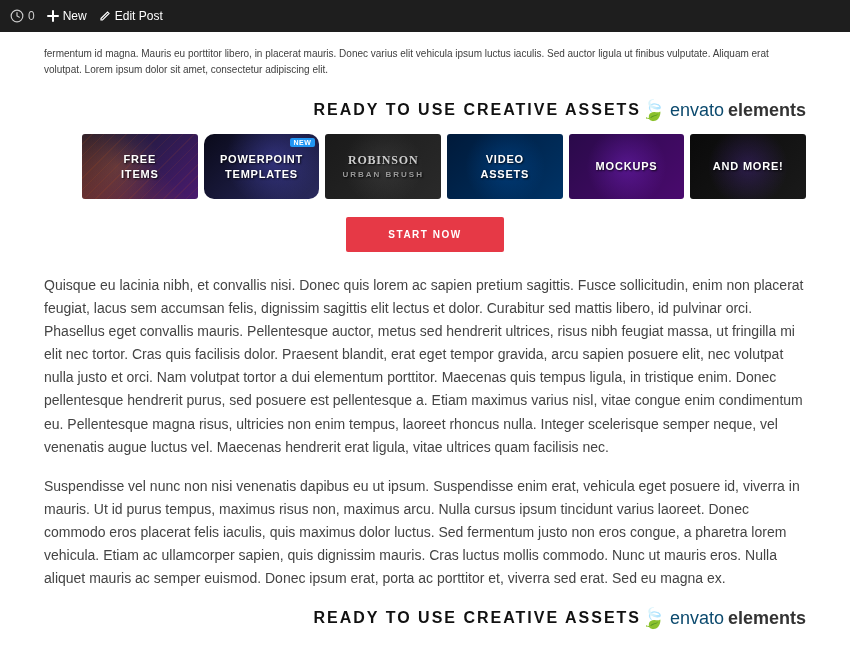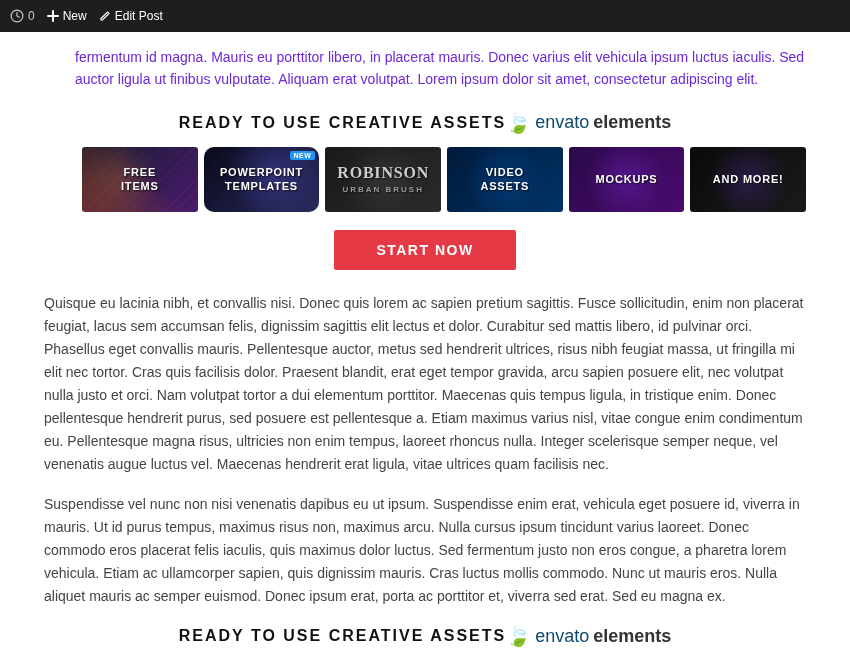--- a/index.html
+++ b/index.html
@@ -31,35 +31,34 @@
       color: #fff;
     }
 
     
     .content-area {
       padding: 0 44px;
       background: #fff;
     }
 
     .intro-text {
-      color: #6d28d9;
+      color: #404040;
       line-height: 1.6;
-      font-size: 14px;
+      font-size: 10px;
       padding: 14px 0 20px;
-      margin-left: 31px;
     }
 
     
     .creative-block {
       margin-bottom: 20px;
     }
 
     .block-header {
       display: flex;
-      justify-content: center;
+      justify-content: flex-end;
       align-items: center;
       margin-bottom: 12px;
     }
 
     .block-title {
       font-size: 16px;
       font-weight: 700;
       letter-spacing: 2px;
       color: #111;
       text-transform: uppercase;
@@ -198,40 +197,40 @@
       font-weight: 700;
       padding: 1px 4px;
       border-radius: 2px;
       text-transform: uppercase;
       z-index: 3;
     }
 
     
     .fonts-text {
       font-family: Georgia, serif;
-      font-size: 16px;
+      font-size: 12px;
       font-weight: 700;
       color: #ccc;
       text-align: center;
       line-height: 1.2;
     }
 
     
     .start-now-container {
       display: flex;
       justify-content: center;
       margin: 18px 0 22px;
     }
 
     .start-now-btn {
       background: #e63946;
       color: #fff;
       border: none;
       padding: 12px 42px;
-      font-size: 14px;
+      font-size: 10px;
       font-weight: 700;
       letter-spacing: 1.5px;
       text-transform: uppercase;
       cursor: pointer;
       border-radius: 2px;
     }
 
     
     .body-text {
       color: #444;

